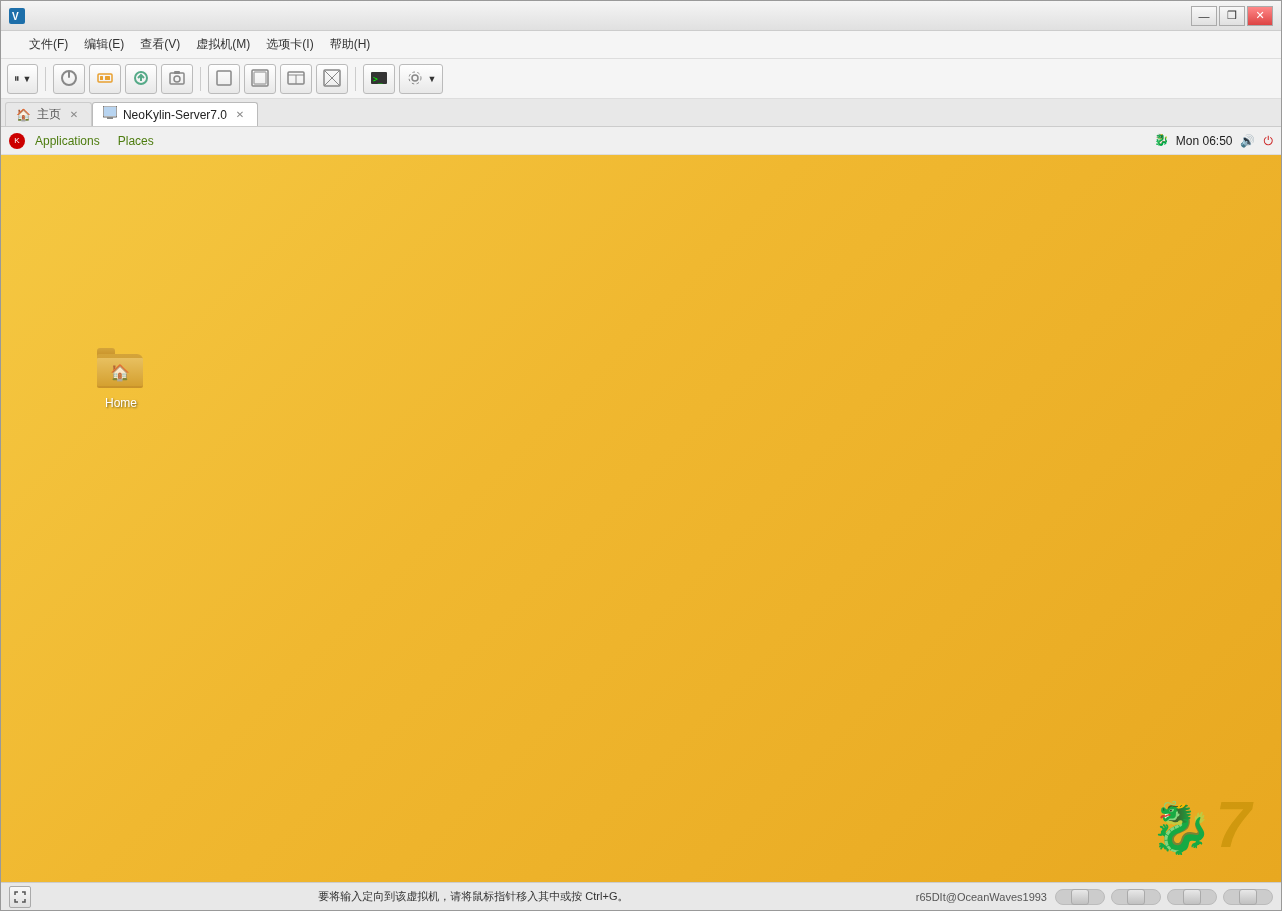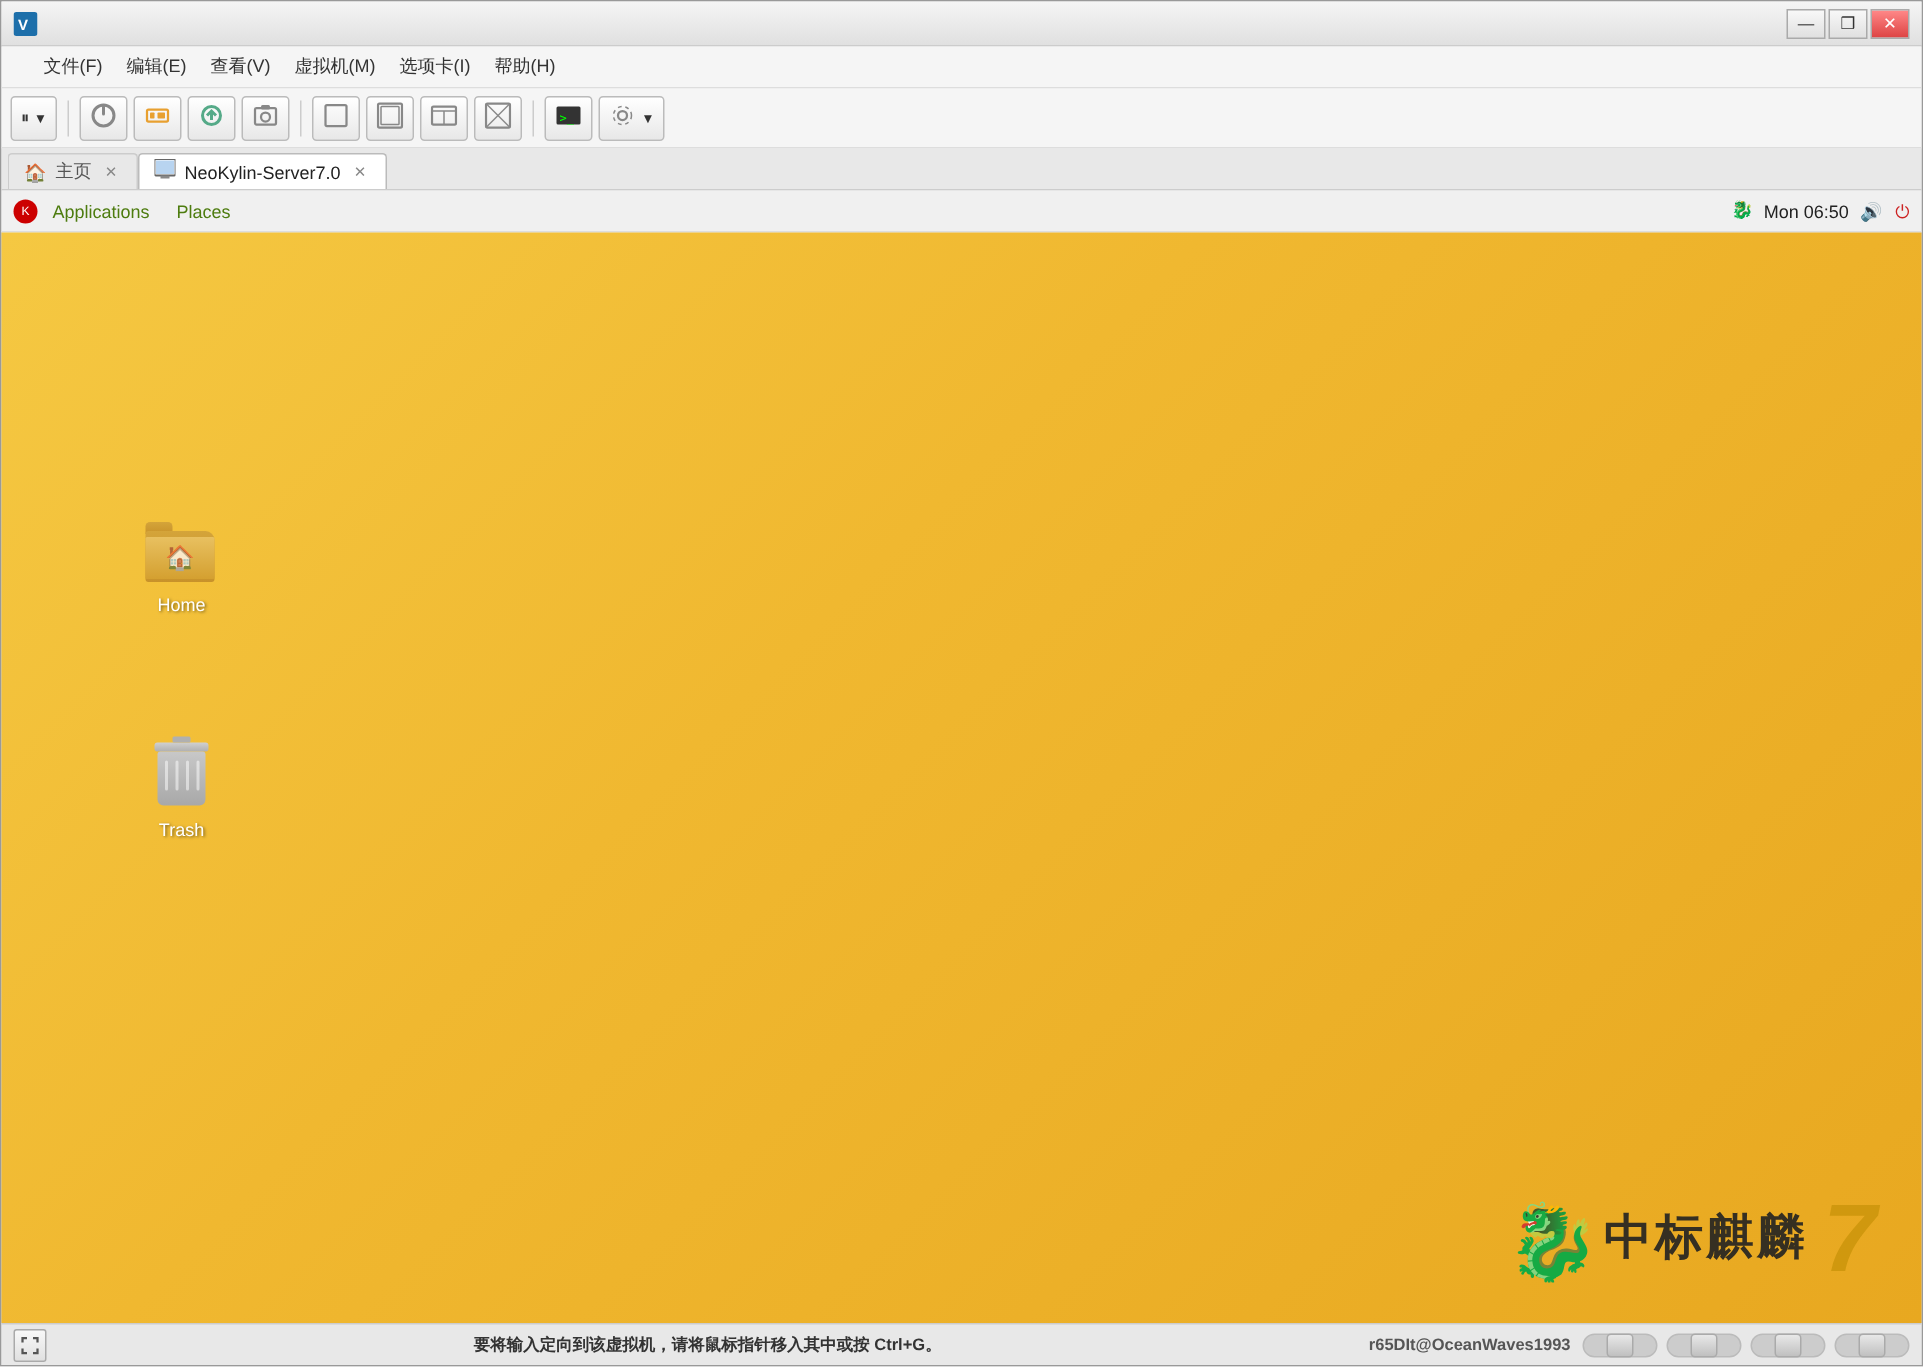--- a/index.html
+++ b/index.html
@@ -57,21 +57,21 @@
     .trash-lid { width: 36px; height: 6px; background: linear-gradient(to bottom, #d0d0d0, #b0b0b0); border-radius: 2px; position: relative; }
     .trash-lid-handle { width: 12px; height: 4px; background: #b0b0b0; border-radius: 1px; position: absolute; top: -4px; left: 50%; transform: translateX(-50%); }
     .trash-body { width: 32px; height: 36px; background: linear-gradient(to bottom, #c8c8c8, #a8a8a8); border-radius: 2px 2px 4px 4px; position: relative; overflow: hidden; }
     .trash-lines { display: flex; gap: 5px; justify-content: center; padding-top: 6px; }
     .trash-line { width: 2px; height: 20px; background: rgba(255,255,255,0.5); border-radius: 1px; }
 
     
     .watermark { position: absolute; bottom: 20px; right: 30px; display: flex; align-items: center; gap: 10px; opacity: 0.9; }
 
     
-    .status-bar { height: 28px; background: #e8e8e8; display: flex; align-items: center; padding: 0 8px; border-top: 1px solid #ccc; font-weight: bold; }
+    .status-bar { height: 28px; background: #e8e8e8; display: flex; align-items: center; padding: 0 8px; border-top: 1px solid #ccc; }
     .status-left { display: flex; align-items: center; gap: 6px; }
     .fullscreen-btn { width: 22px; height: 22px; border: 1px solid #aaa; background: linear-gradient(to bottom, #f8f8f8, #e0e0e0); display: flex; align-items: center; justify-content: center; font-size: 12px; cursor: pointer; border-radius: 2px; }
     .status-text { font-size: 11px; color: #333; flex: 1; text-align: center; }
     .status-right { font-size: 11px; color: #555; margin-left: auto; }
     .slider-track { width: 50px; height: 16px; background: #ccc; border-radius: 8px; border: 1px solid #bbb; position: relative; cursor: pointer; }
     .slider-thumb { width: 18px; height: 16px; background: linear-gradient(to bottom, #e8e8e8, #c0c0c0); border: 1px solid #aaa; border-radius: 3px; position: absolute; left: 50%; top: -1px; transform: translateX(-50%); }
   </style>
 </head>
 <body>
 
@@ -245,47 +245,28 @@
           <div class="folder-tab"></div>
           <div class="folder-back"></div>
           <div class="folder-front" style="display:flex;align-items:center;justify-content:center;">
             <span style="font-size:16px;color:rgba(255,255,255,0.85);">🏠</span>
           </div>
         </div>
       </div>
       <span class="desktop-icon-label">Home</span>
     </div>
 
-    <div class="desktop-icon" style="left:80px; top:335px;">
-      <div class="desktop-icon-img">
-        <div class="trash-icon-wrap">
-          <div class="trash-lid">
-            <div class="trash-lid-handle"></div>
-          </div>
-          <div class="trash-body">
-            <div class="trash-lines">
-              <div class="trash-line"></div>
-              <div class="trash-line"></div>
-              <div class="trash-line"></div>
-              <div class="trash-line"></div>
-            </div>
-          </div>
-        </div>
-      </div>
-      <span class="desktop-icon-label">Trash</span>
-    </div>
 
     <div class="watermark">
       <div style="display:flex;align-items:center;gap:4px;">
 
         <svg width="60" height="60" viewBox="0 0 60 60">
           <text x="5" y="50" font-size="50" fill="#cc2200">🐉</text>
         </svg>
       </div>
-      <span style="font-size:32px;font-weight:bold;color:#222;font-family:serif;letter-spacing:2px;">中标麒麟</span>
       <span style="font-size:64px;font-weight:bold;color:#c8930a;opacity:0.85;font-style:italic;">7</span>
     </div>
 
   </div>
 
   <div class="status-bar" style="position:relative;">
     <div class="status-left">
       <button class="fullscreen-btn">
         <svg width="14" height="14" viewBox="0 0 14 14">
             <polyline points="2,5 2,2 5,2" fill="none" stroke="#555" stroke-width="1.5"></polyline>

